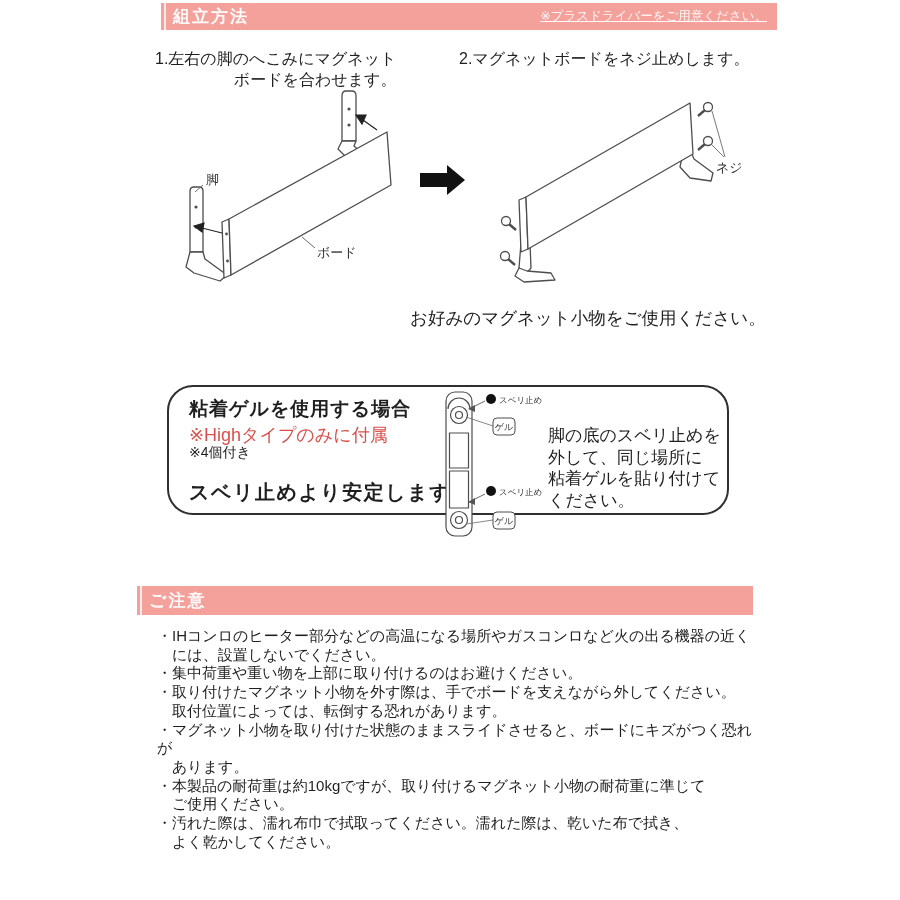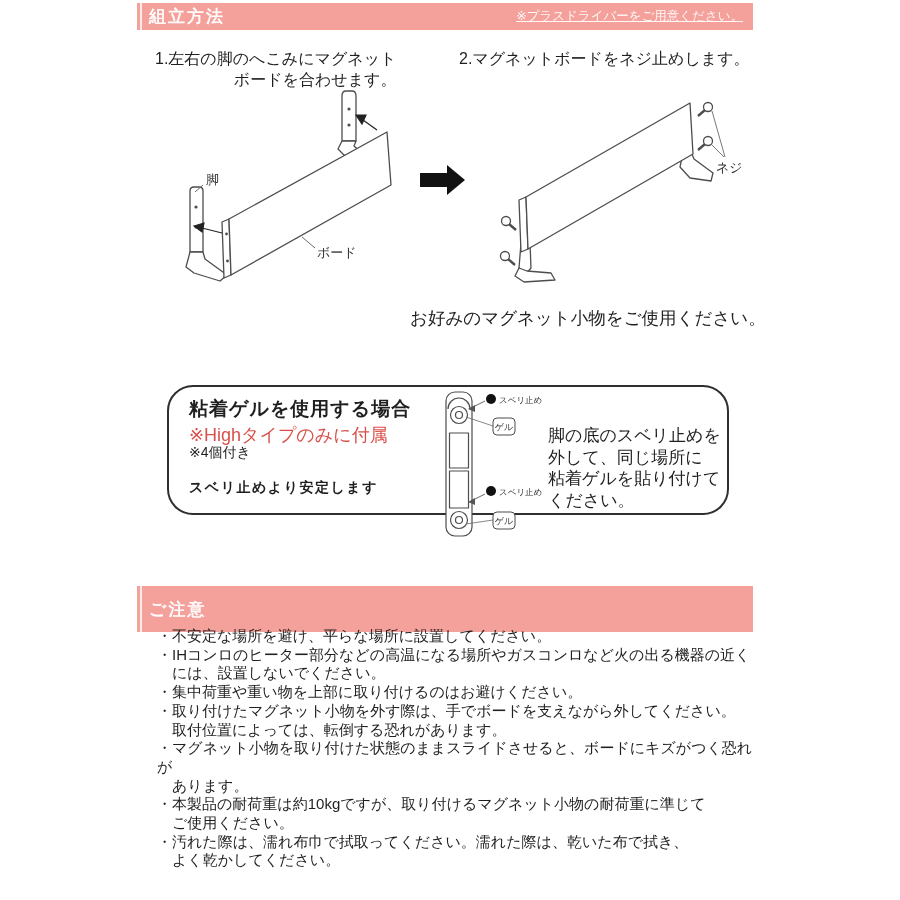--- a/index.html
+++ b/index.html
@@ -20,34 +20,34 @@
   .step-text{position:absolute;font-size:16px;line-height:21px;white-space:pre-line;}
   .usage-note{position:absolute;left:410px;top:300px;font-size:17.5px;margin-top:6px;}
   
   .gel-box{
     position:absolute;left:167px;top:385px;width:562px;height:130px;
     border:2.5px solid #2f2f2f;border-radius:26px;box-sizing:border-box;background:#fff;
   }
   .gel-title{position:absolute;left:20px;top:9px;font-size:19px;font-weight:bold;letter-spacing:1px;}
   .gel-red{position:absolute;left:20px;top:36px;font-size:18px;color:#D9504B;}
   .gel-sub2{position:absolute;left:20px;top:57px;font-size:14px;}
-  .gel-statement{position:absolute;left:20px;top:92px;font-size:14px;font-weight:bold;letter-spacing:1.5px;}
+  .gel-statement{position:absolute;left:20px;top:92px;font-size:20px;font-weight:bold;letter-spacing:1.5px;}
   .gel-instruction{position:absolute;left:379px;top:38px;font-size:17px;line-height:21.5px;white-space:pre-line;}
   
   .cautions{position:absolute;left:157px;top:627px;width:610px;font-size:15px;line-height:18.7px;}
   .caution-item{white-space:pre-line;}
   svg{display:block;}
   svg text{font-family:"Liberation Sans","DejaVu Sans",sans-serif;fill:#333;}
 </style>
 </head>
 <body>
 
 <div id="canvas">
 
-  <div class="bar" style="top:3px;height:27px;">
+  <div class="bar" style="top:3px;height:27px;margin-left:24px;">
     <span class="bar-title">組立方法</span>
     <span class="bar-note">※プラスドライバーをご用意ください。</span>
   </div>
 
   <div class="step-text" style="left:155px;top:48px;text-align:right;">1.左右の脚のへこみにマグネット
 　ボードを合わせます。</div>
   <div class="step-text" style="left:459px;top:48px;">2.マグネットボードをネジ止めします。</div>
 
   <svg class="abs" style="left:150px;top:85px;" width="330" height="235" viewBox="0 0 330 235">
     <g fill="#ffffff" stroke="#4d4d4d" stroke-width="1.3" stroke-linejoin="round">
@@ -178,27 +178,26 @@
       <text x="66" y="42" font-size="9" text-anchor="middle">ゲル</text>
       <text x="66" y="136" font-size="9" text-anchor="middle">ゲル</text>
     </svg>
 
     <div class="gel-instruction">脚の底のスベリ止めを
 外して、同じ場所に
 粘着ゲルを貼り付けて
 ください。</div>
   </div>
 
-  <div class="bar" style="top:586px;height:46px;">
+  <div class="bar" style="top:586px;height:29px;">
     <span class="bar-title">ご注意</span>
     <span class="bar-note"></span>
   </div>
 
   <div class="cautions">
-    <div class="caution-item">・不安定な場所を避け、平らな場所に設置してください。</div>
     <div class="caution-item">・IHコンロのヒーター部分などの高温になる場所やガスコンロなど火の出る機器の近く
 　には、設置しないでください。</div>
     <div class="caution-item">・集中荷重や重い物を上部に取り付けるのはお避けください。</div>
     <div class="caution-item">・取り付けたマグネット小物を外す際は、手でボードを支えながら外してください。
 　取付位置によっては、転倒する恐れがあります。</div>
     <div class="caution-item">・マグネット小物を取り付けた状態のままスライドさせると、ボードにキズがつく恐れが
 　あります。</div>
     <div class="caution-item">・本製品の耐荷重は約10kgですが、取り付けるマグネット小物の耐荷重に準じて
 　ご使用ください。</div>
     <div class="caution-item">・汚れた際は、濡れ布巾で拭取ってください。濡れた際は、乾いた布で拭き、

